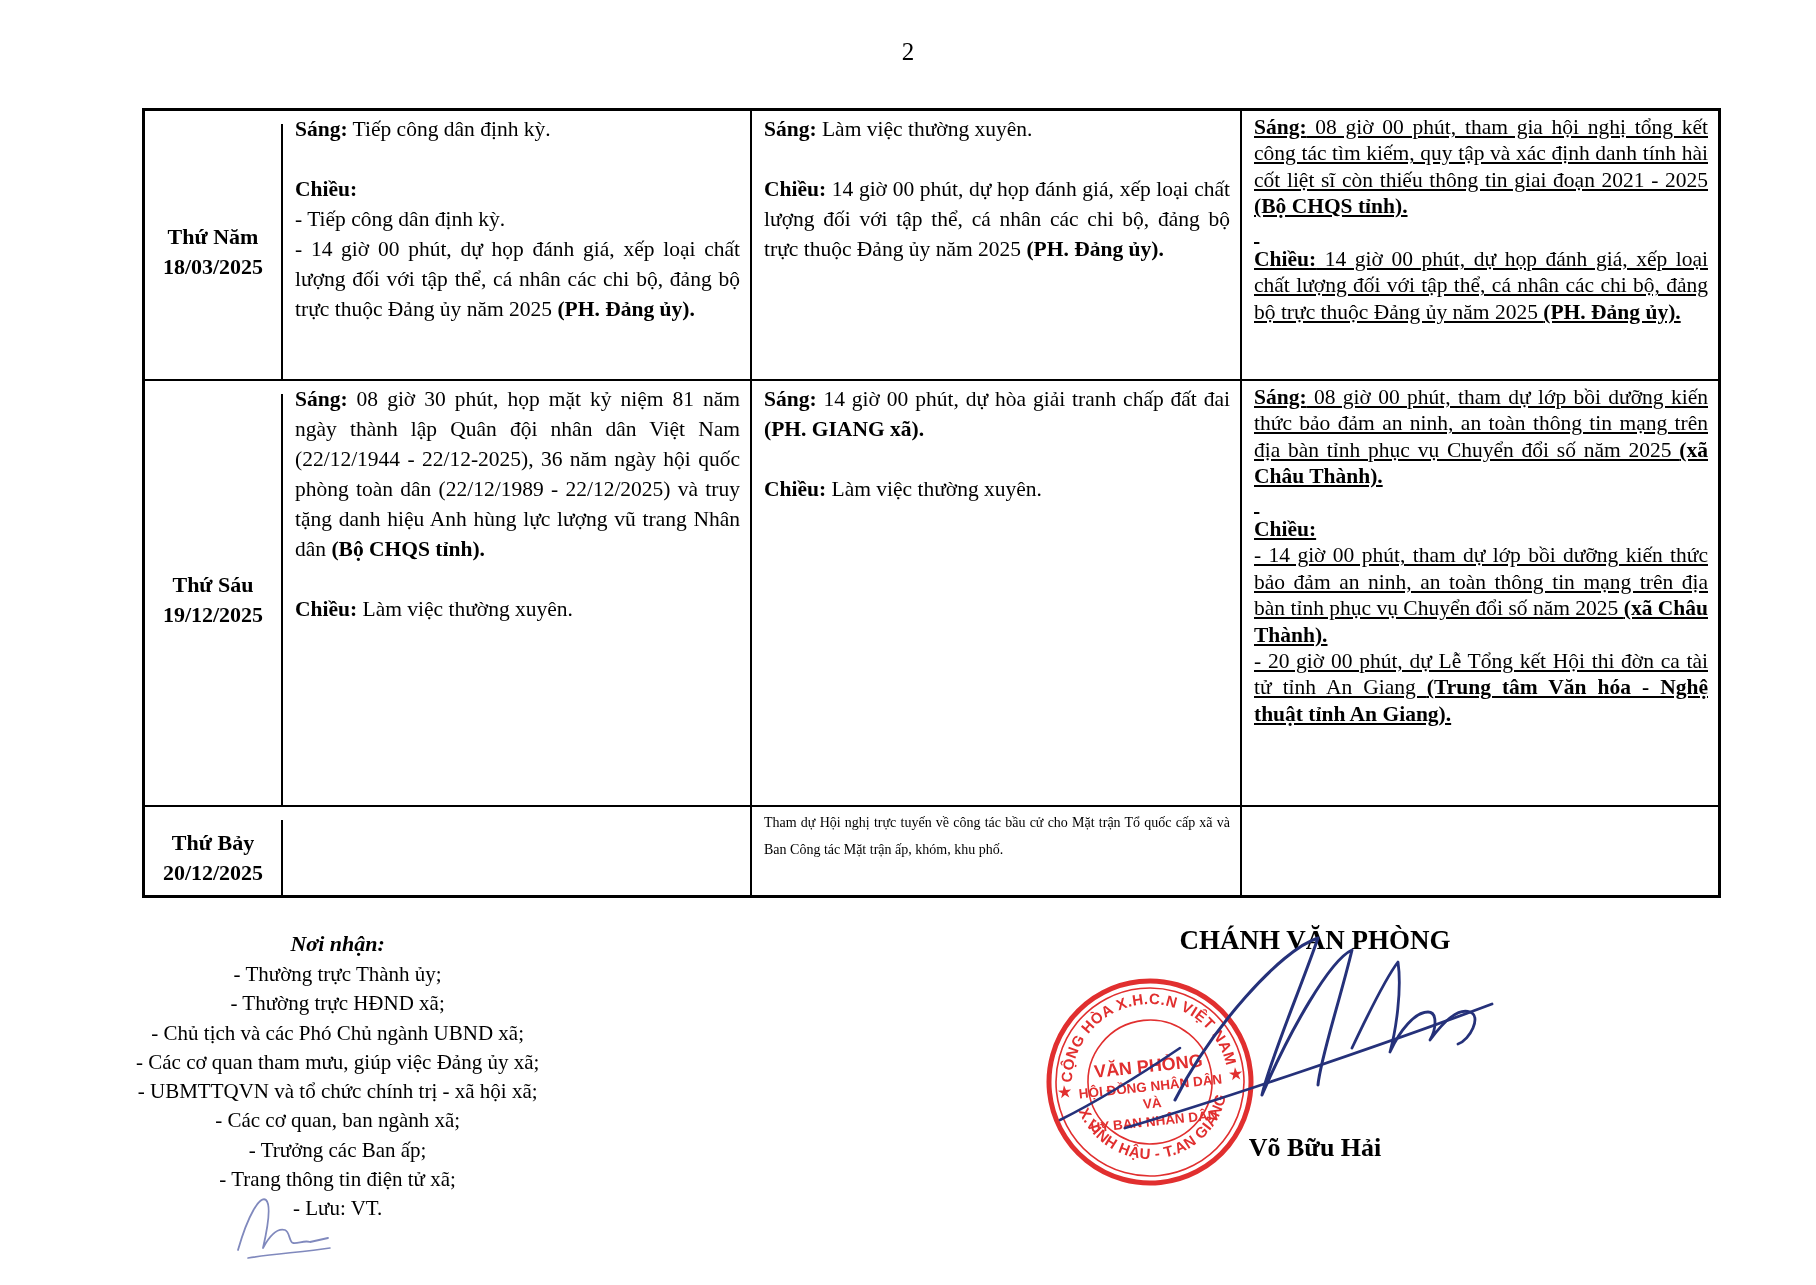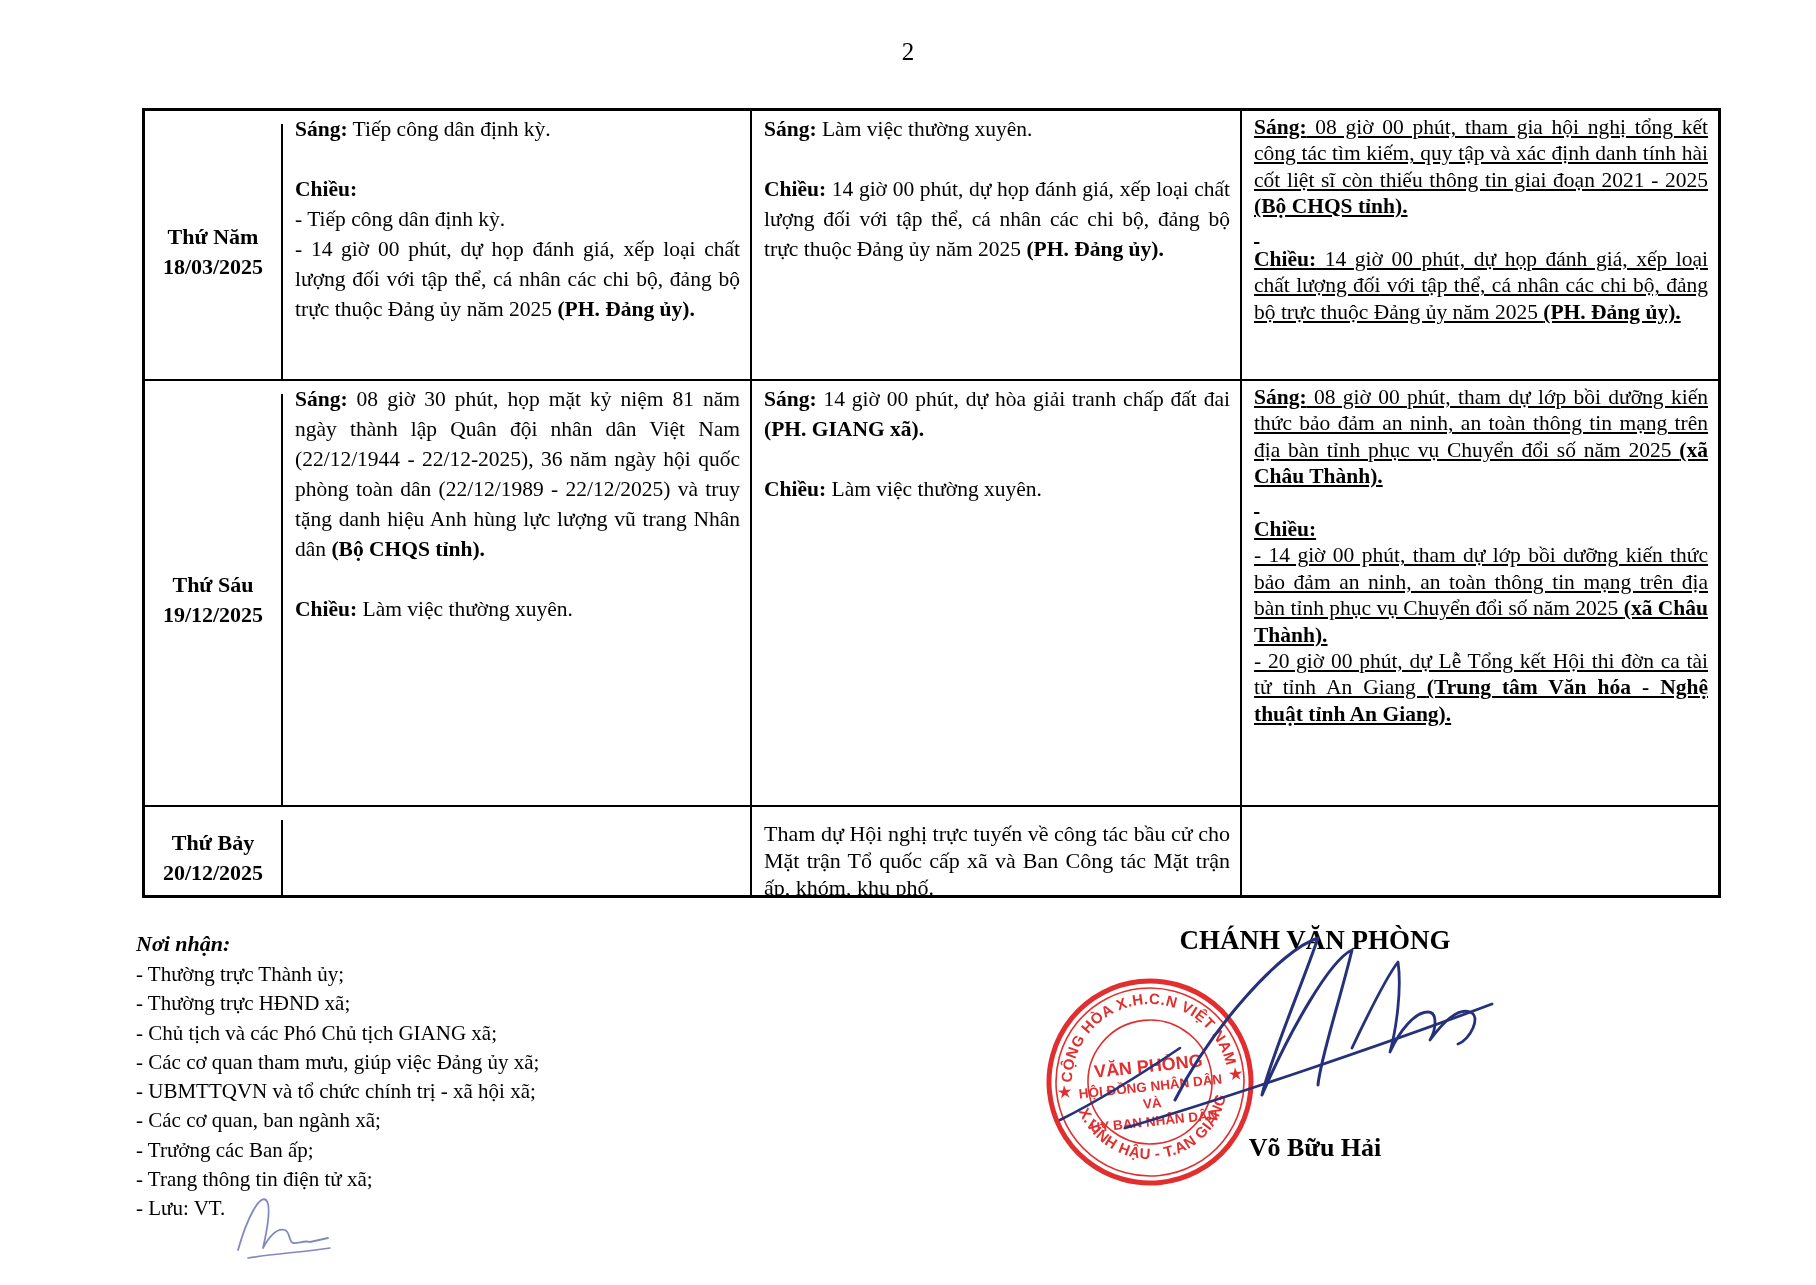--- a/index.html
+++ b/index.html
@@ -25,22 +25,22 @@
     display:flex; flex-direction:column; justify-content:center; align-items:center;
     font-weight:bold; font-size:22px; line-height:30px; text-align:center;margin-top:13px;
   }
   .cell {
     padding:3px 10px 3px 12px; font-size:21.5px; line-height:30px;
     text-align:justify; overflow:hidden;
   }
   .cell p { margin:0; }
   .cell .b { font-weight:bold; }
   .cell.tight { line-height:26.4px; }
-  .cell.compact { font-size:22px; line-height:27px; padding-top:13px; }
-  .recipients { position:absolute; left:136px; top:928px; font-size:21px; }
+  .cell.compact { font-size:14px; line-height:27px; padding-top:2px; }
+  .recipients { position:absolute; left:136px; top:928px; font-size:21px;text-align:center; }
   .recipients .title { font-weight:bold; font-style:italic; font-size:22px; line-height:32px; }
   .recipients ul { list-style:none; margin:0; padding:0; }
   .recipients li { line-height:29.3px; }
   .signer-title {
     position:absolute; left:1150px; top:925px; width:330px; text-align:center;
     font-weight:bold; font-size:27px;
   }
   .signer-name {
     position:absolute; left:1165px; top:1133px; width:300px; text-align:center;
     font-weight:bold; font-size:26px; z-index:5;
@@ -109,21 +109,21 @@
         <p><span>Tham dự Hội nghị trực tuyến về công tác bầu cử cho Mặt trận Tổ quốc cấp xã và Ban Công tác Mặt trận ấp, khóm, khu phố.</span></p>
       </div>
       <div class="cell c-last r-last compact"></div>
     </div>
 
   <div class="recipients">
     <div class="title">Nơi nhận:</div>
     <ul>
         <li>- Thường trực Thành ủy;</li>
         <li>- Thường trực HĐND xã;</li>
-        <li>- Chủ tịch và các Phó Chủ tịch GIANG xã;</li>
+        <li>- Chủ tịch và các Phó Chủ ngành UBND xã;</li>
         <li>- Các cơ quan tham mưu, giúp việc Đảng ủy xã;</li>
         <li>- UBMTTQVN và tổ chức chính trị - xã hội xã;</li>
         <li>- Các cơ quan, ban ngành xã;</li>
         <li>- Trưởng các Ban ấp;</li>
         <li>- Trang thông tin điện tử xã;</li>
         <li>- Lưu: VT.</li>
       </ul>
   </div>
 
   <div class="signer-title">CHÁNH VĂN PHÒNG</div>

